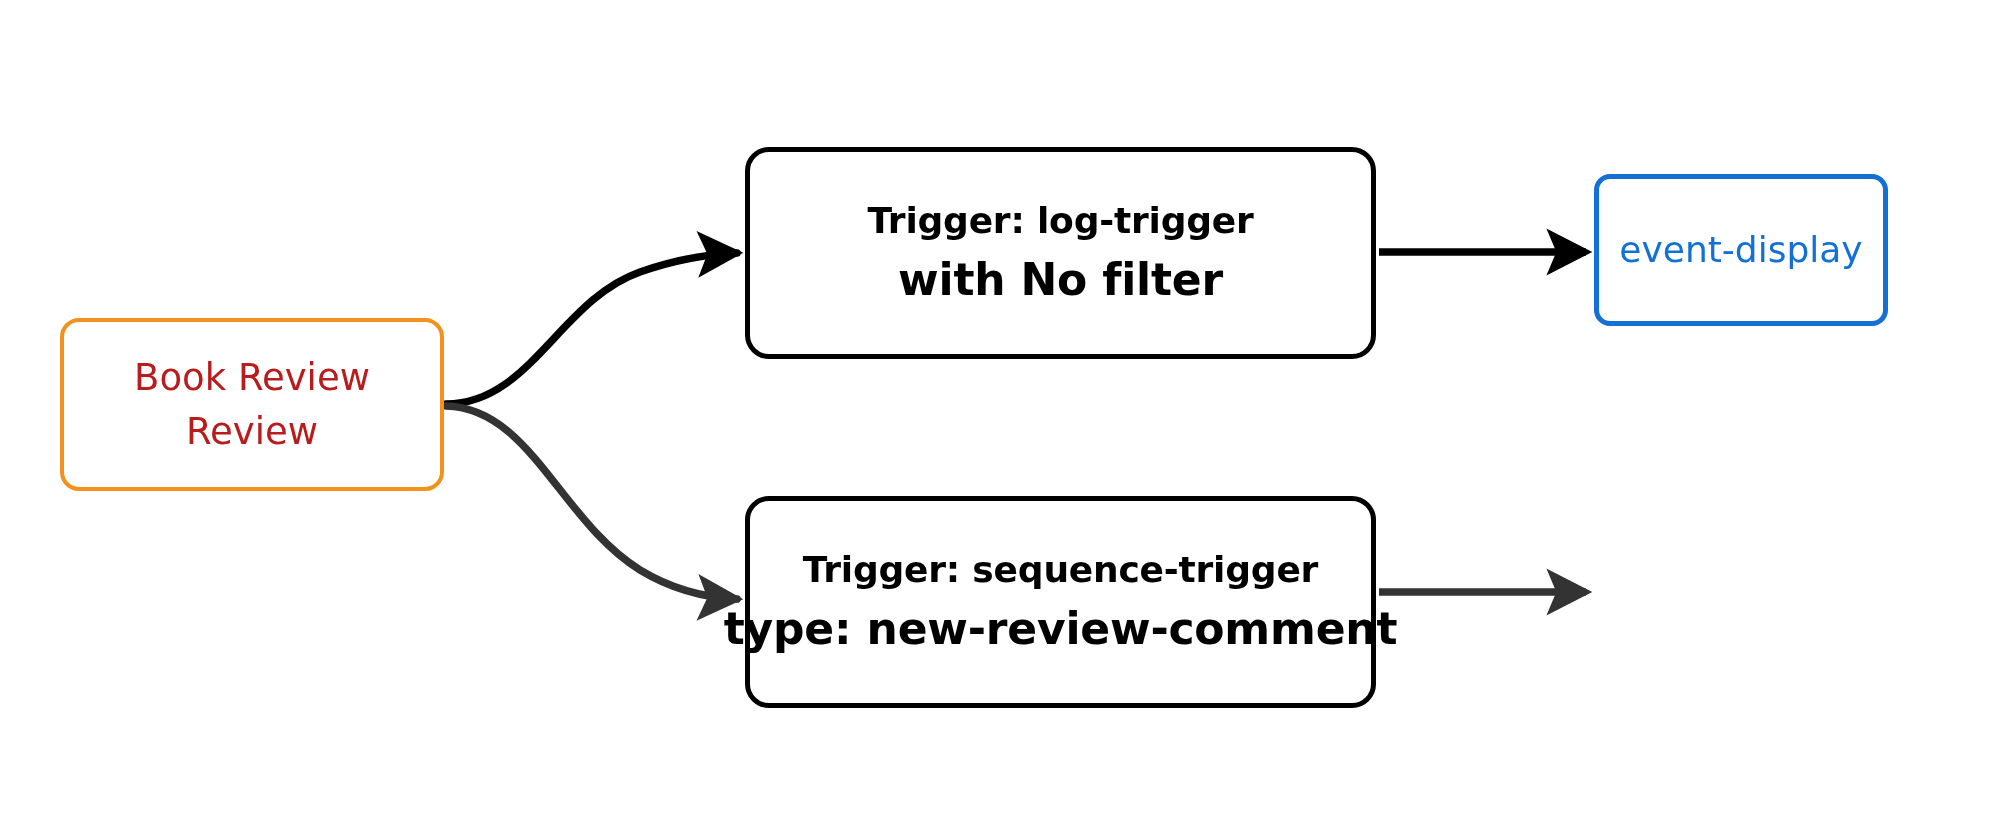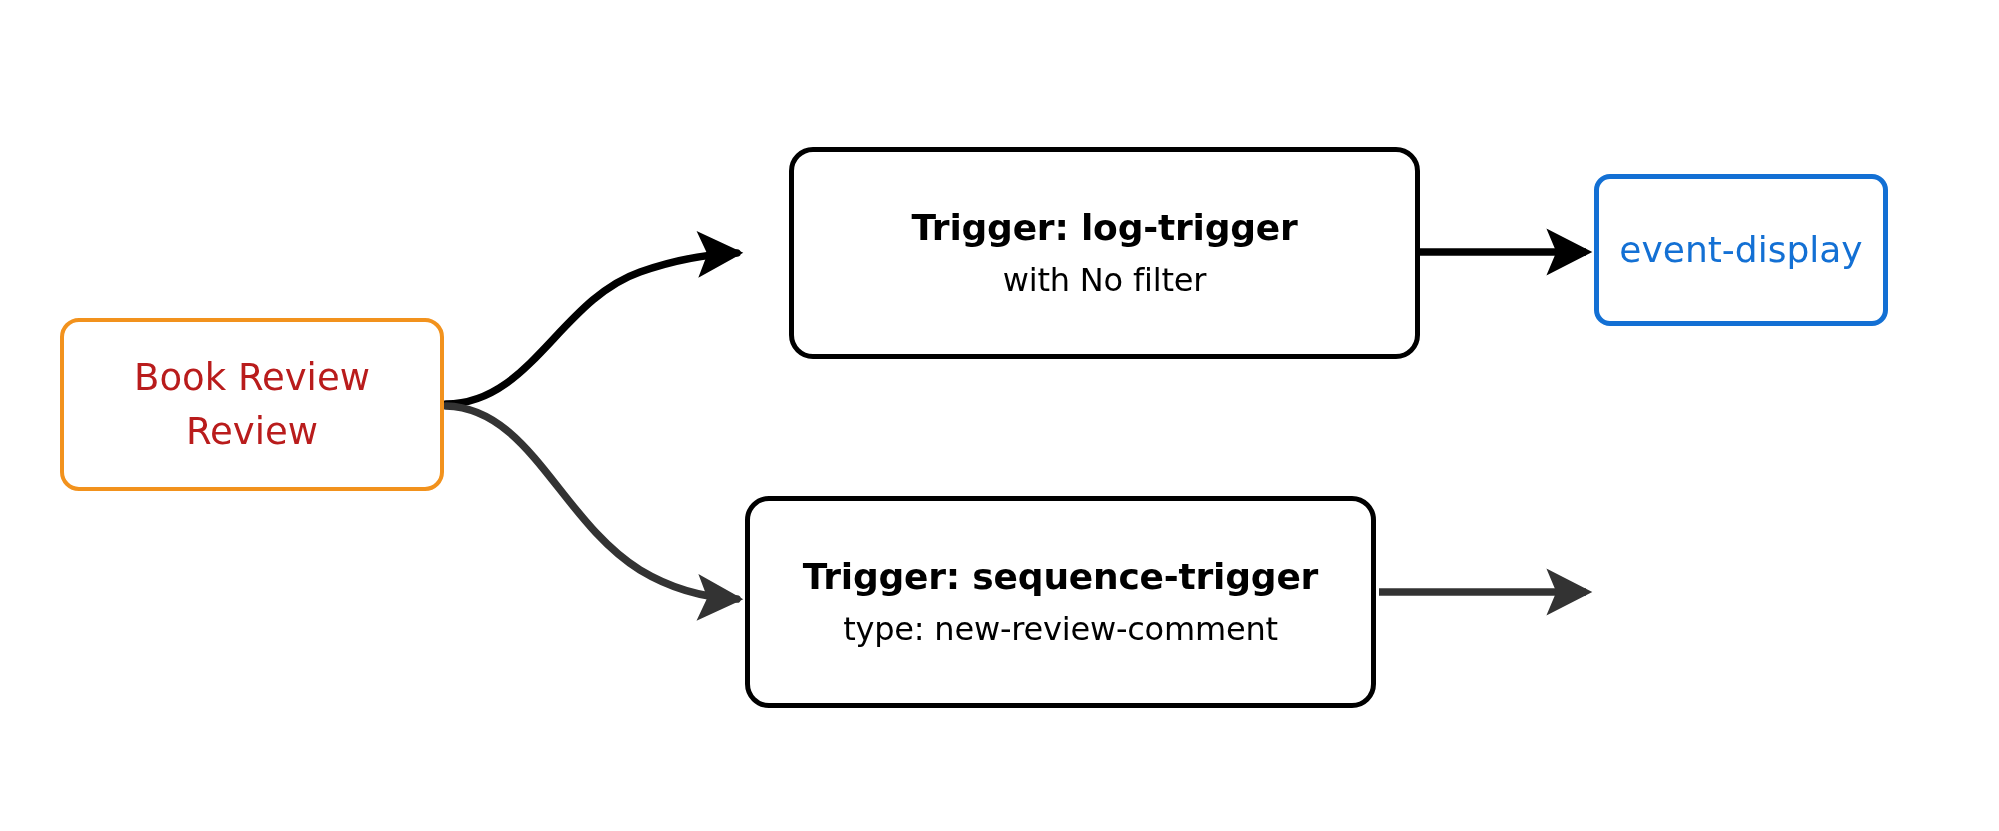--- a/index.html
+++ b/index.html
@@ -55,31 +55,31 @@
 
   
   .node-trigger {
     left: 745px;
     width: 631px;
     height: 212px;
     border: 5px solid #000000;
     border-radius: 24px;
     color: #000000;
   }
-  .node-trigger-1 { top: 147px; margin-left: 44px; }
+  .node-trigger-1 { top: 147px; }
   .node-trigger-2 { top: 485px; margin-top: 11px; }
   .node-trigger .title {
     font-size: 36px;
     font-weight: 700;
     white-space: nowrap;
     letter-spacing: -0.2px;
   }
   .node-trigger .subtitle {
-    font-size: 32px;
-    font-weight: 400;
+    font-size: 44px;
+    font-weight: 700;
     white-space: nowrap;
     margin-top: 8px;
     letter-spacing: -0.2px;
   }
 
   
   .node-sink {
     left: 1594px;
     width: 294px;
     height: 152px;

